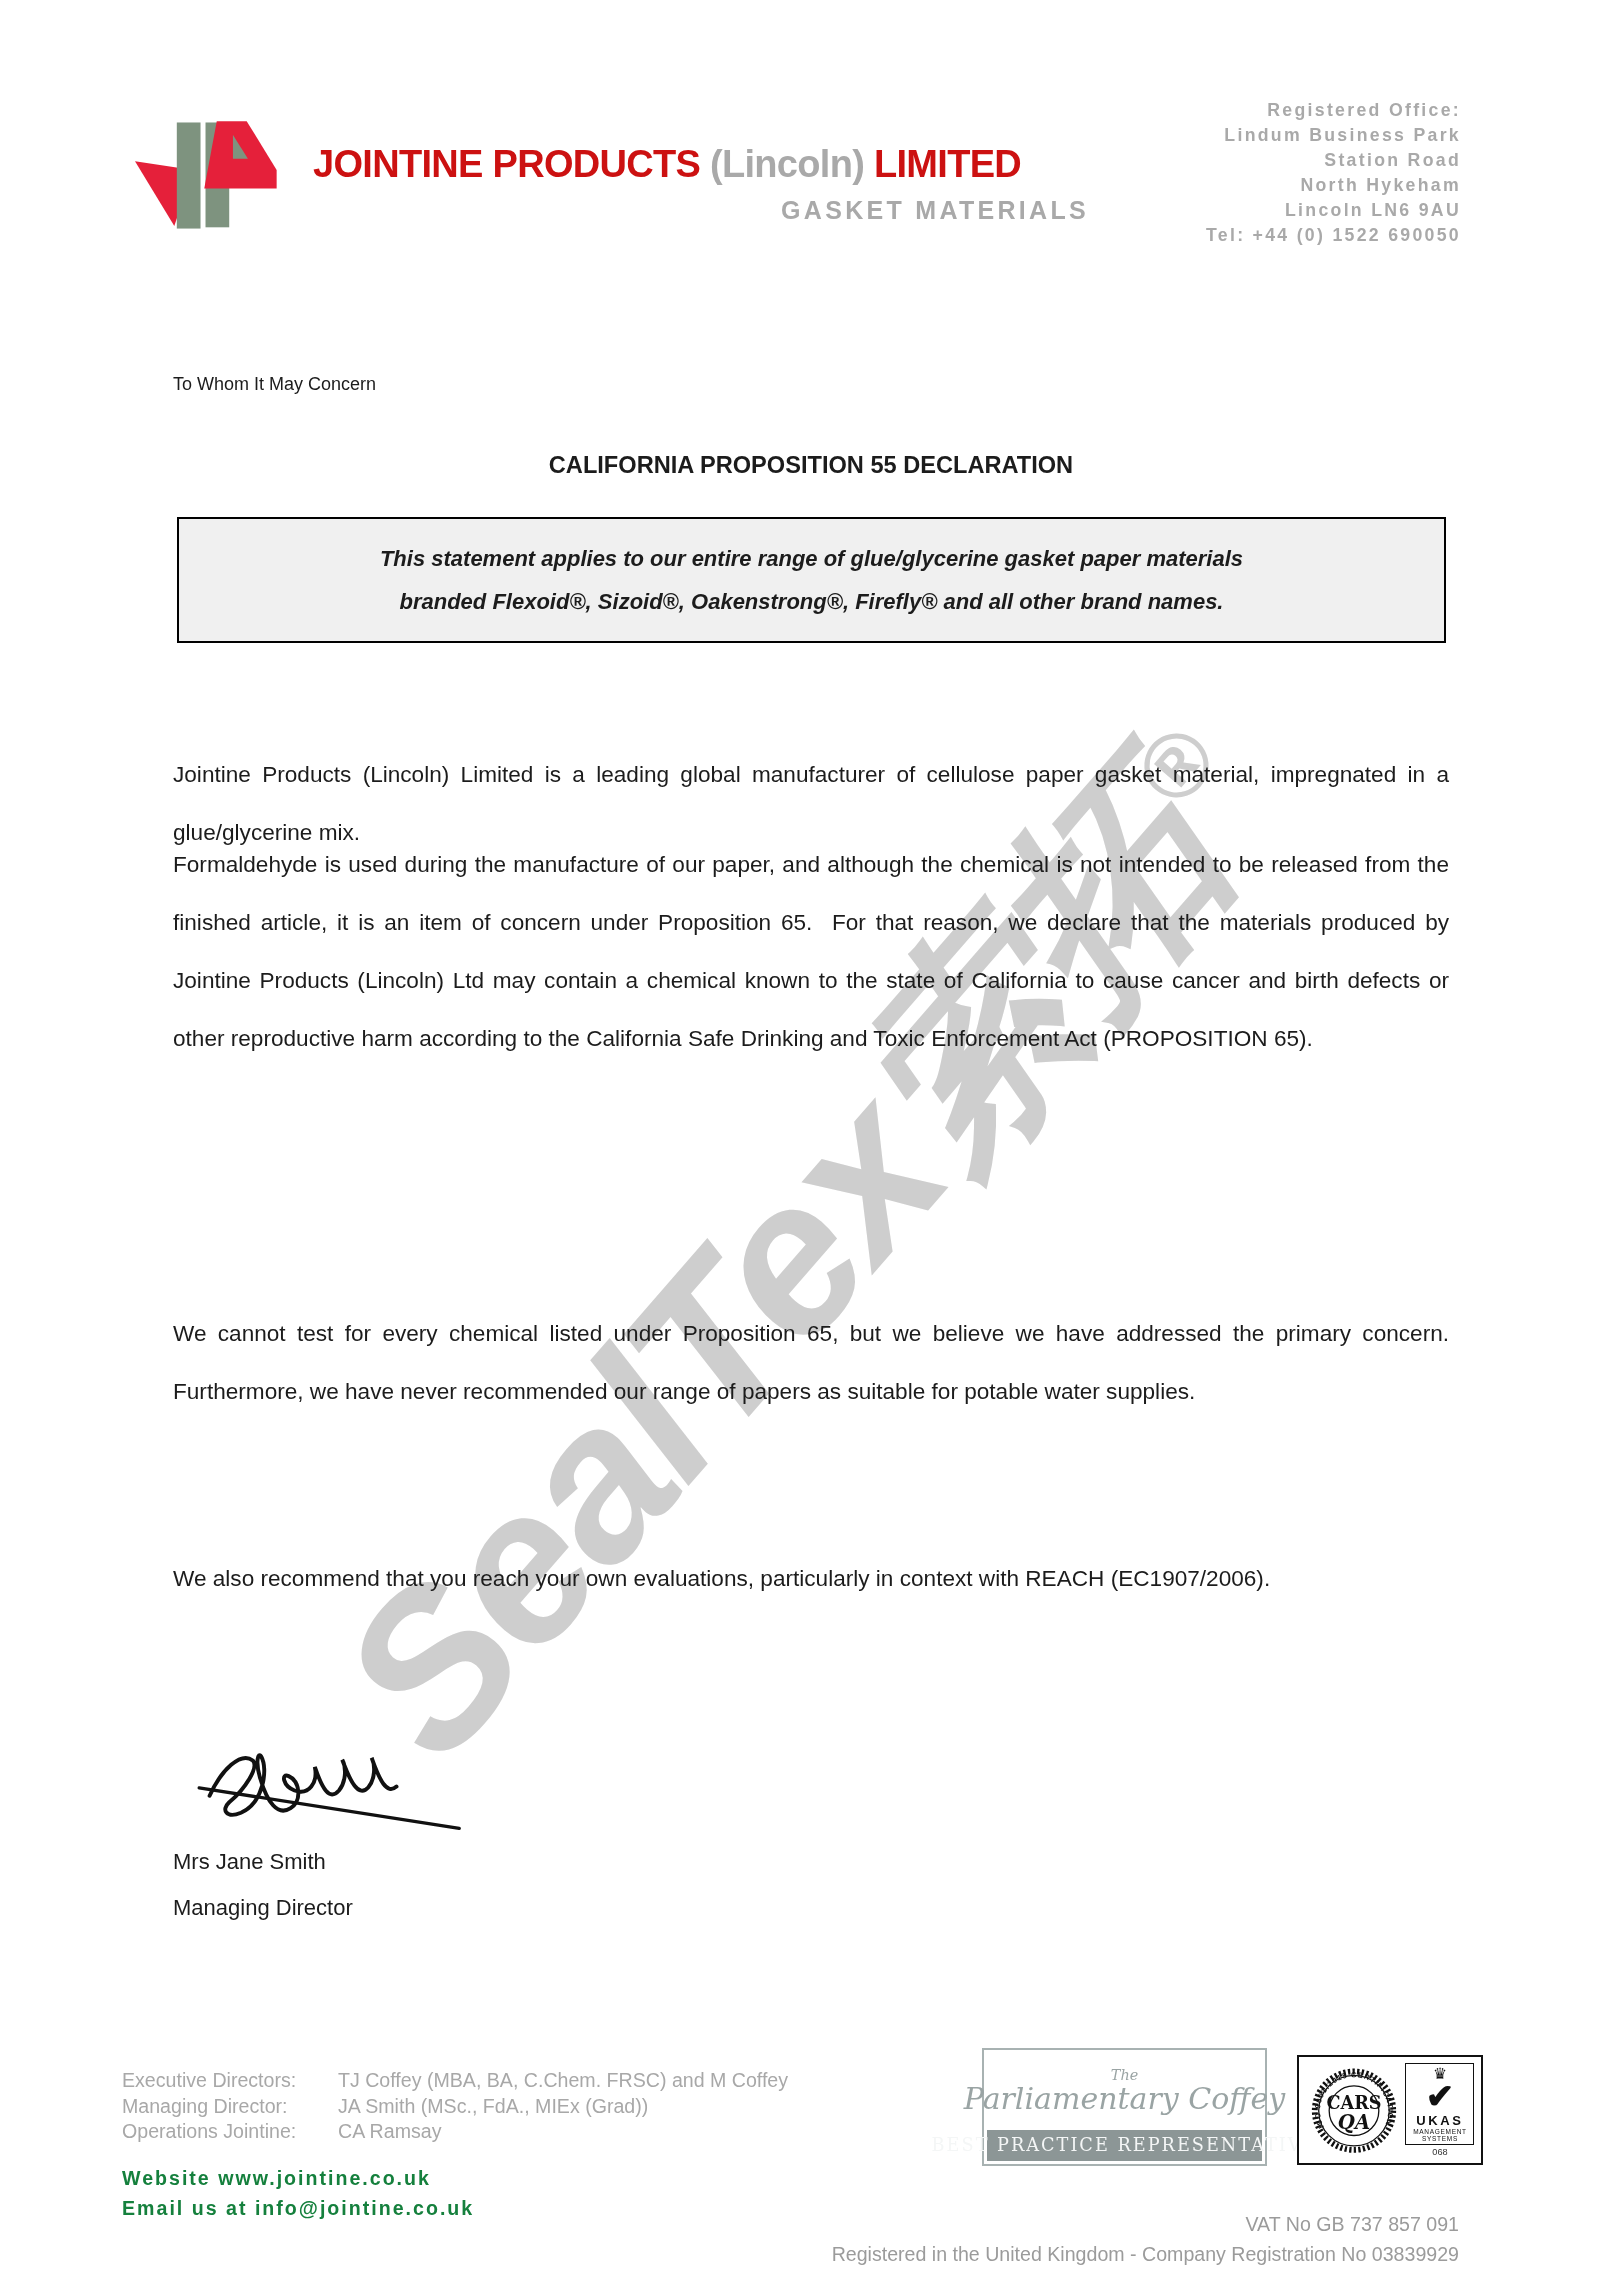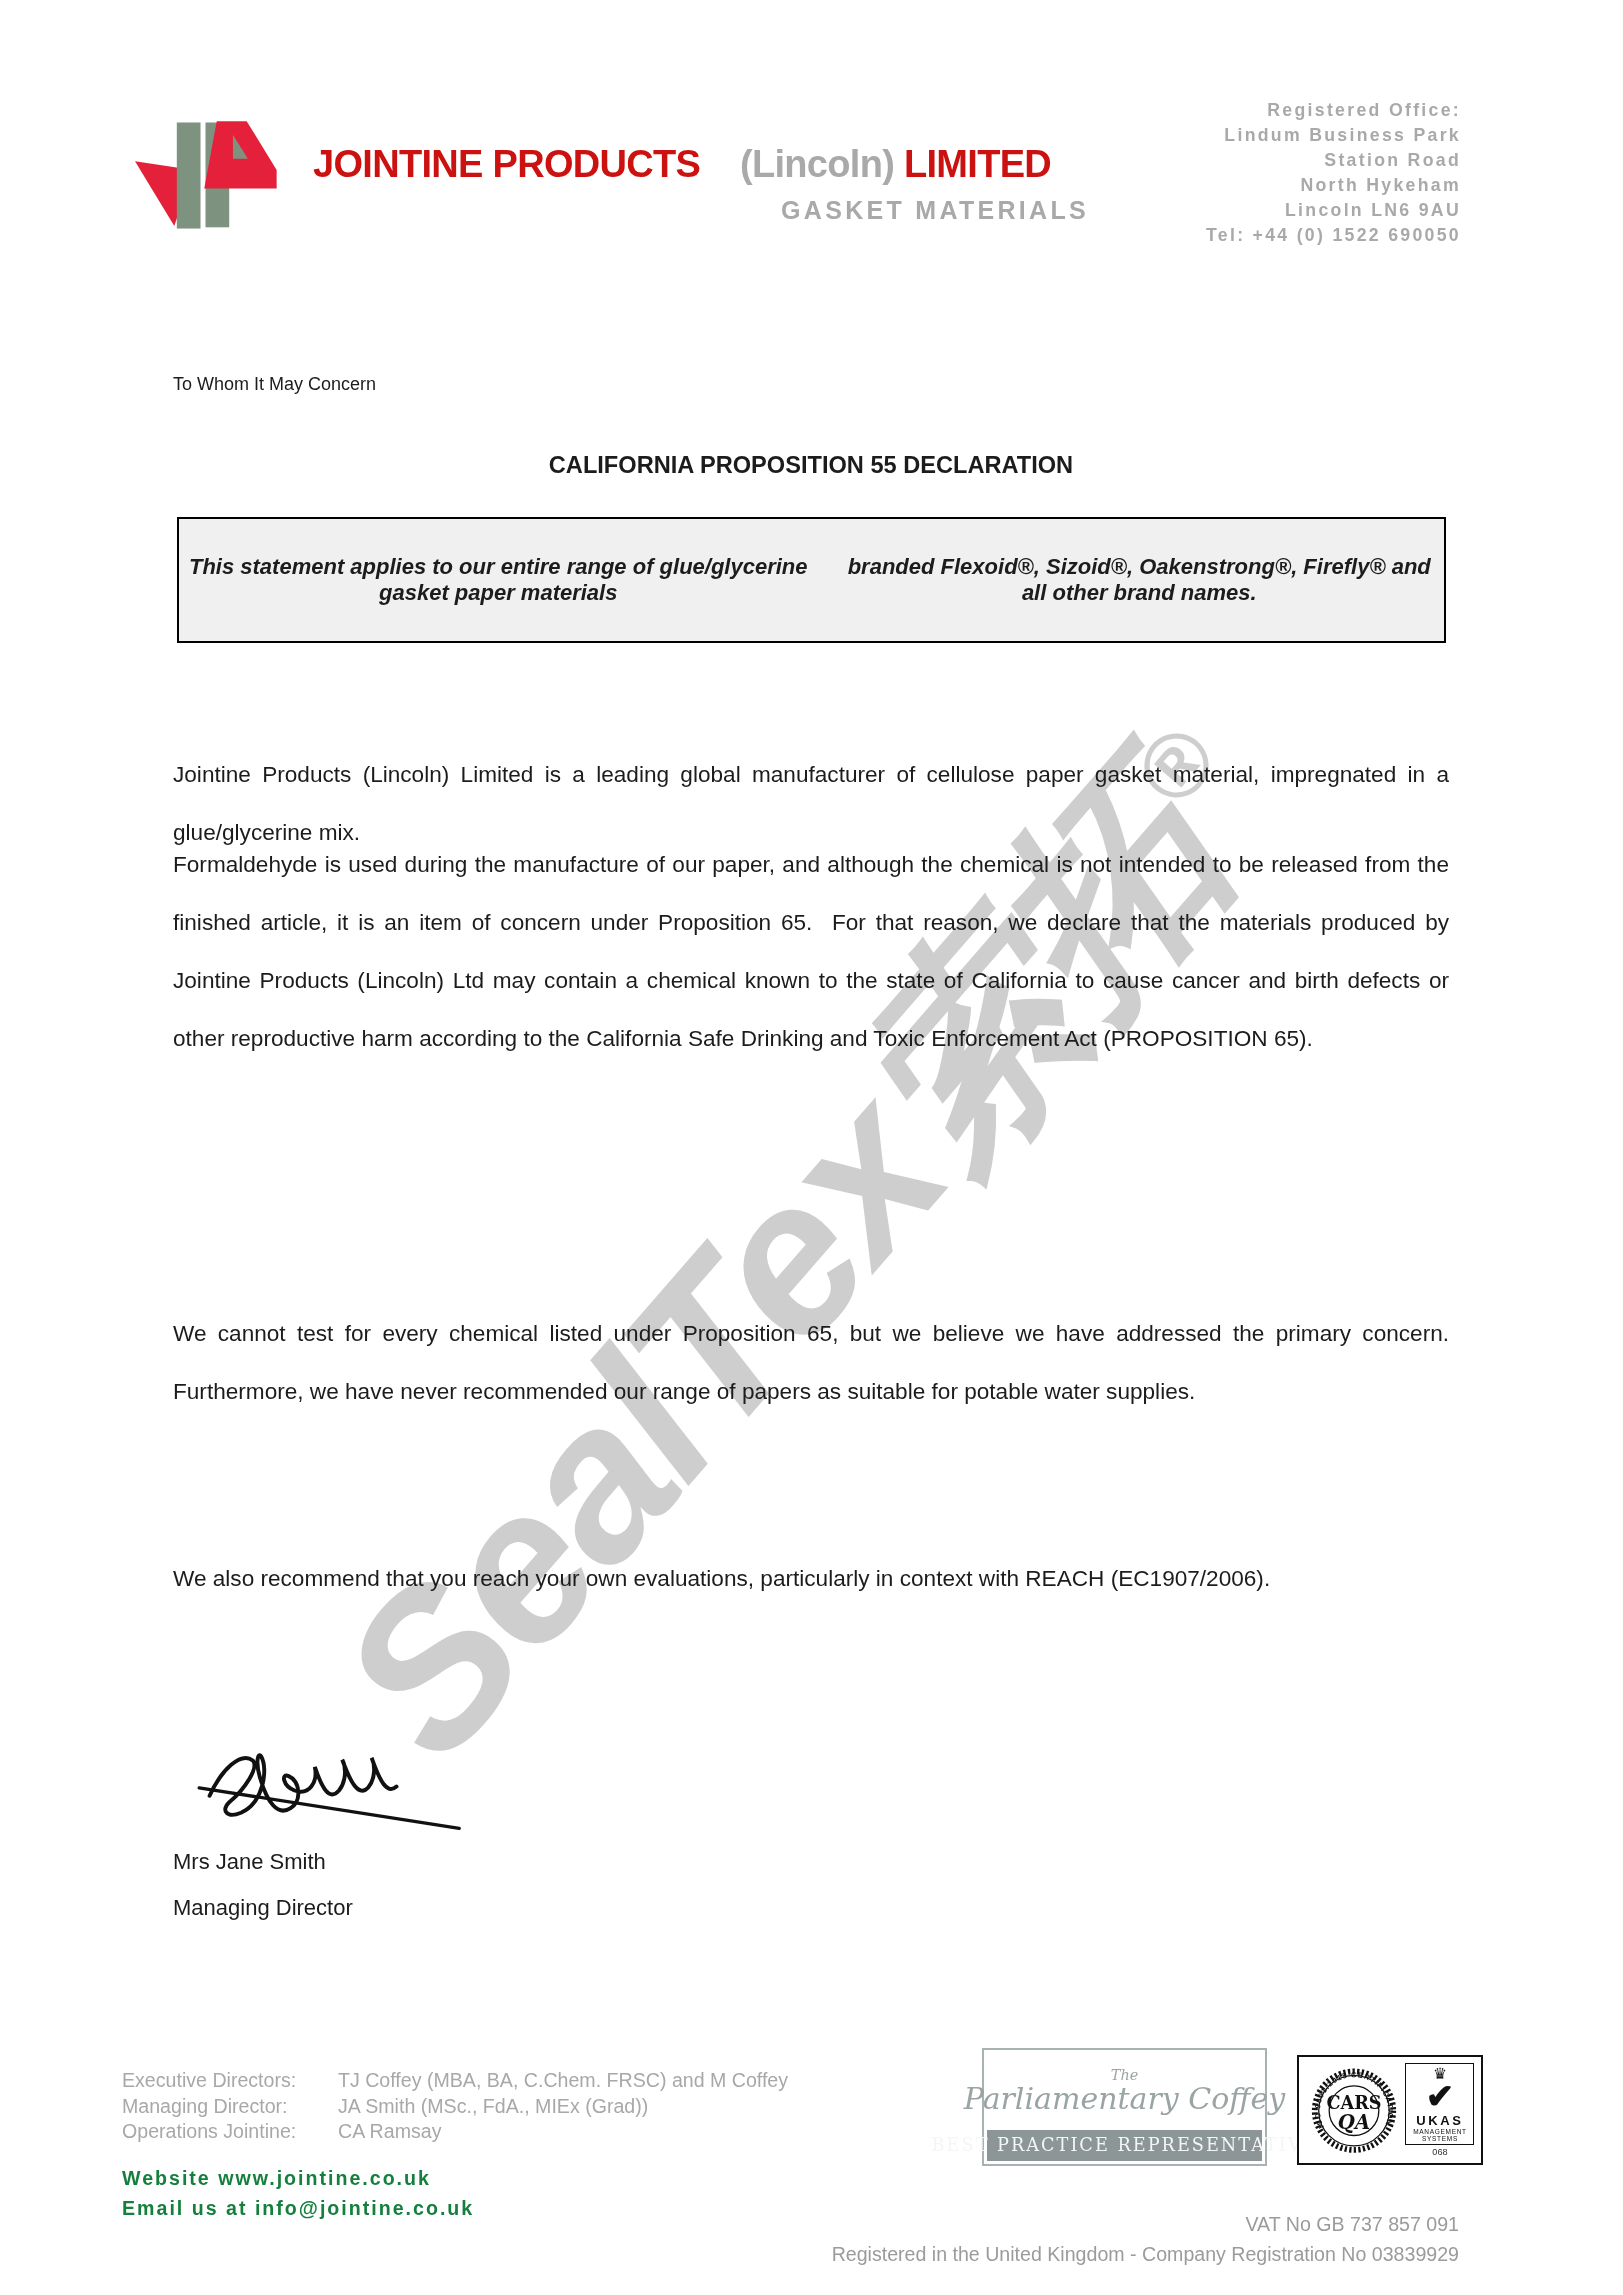--- a/index.html
+++ b/index.html
@@ -16,40 +16,40 @@
     color:#c2c2c2; opacity:.8; letter-spacing:-3.9px; z-index:0;
   }
   .watermark sup { font-size:.42em; vertical-align:super; letter-spacing:0; }
   
   .logo { position:absolute; left:124px; top:110px; width:178px; height:156px; }
   .company-line {
     position:absolute; left:313px; top:143px; font-size:38px; font-weight:bold;
     letter-spacing:-0.7px; white-space:nowrap;
   }
   .company-red { color:#cc1111; }
-  .company-gray { color:#a9a9a9;margin-left:30px; }
+  .company-gray { color:#a9a9a9; }
   .tagline {
     position:absolute; left:313px; top:196px; width:776px; text-align:right;
     font-size:25px; font-weight:bold; color:#a9a9a9; letter-spacing:3.3px;
   }
   .reg-office {
     position:absolute; right:162px; top:98px; text-align:right;
     font-size:17.7px; font-weight:bold; color:#a9a9a9;
     letter-spacing:2.3px; line-height:25px;
   }
   
   .salutation { position:absolute; left:173px; top:374px; font-size:18px; }
   .letter-title {
     position:absolute; left:173px; top:452px; width:1276px; text-align:center;
     font-size:23.6px; font-weight:bold;
   }
   .statement-box {
     position:absolute; left:177px; top:517px; width:1269px; height:126px;
     border:2.6px solid #000; background:#f0f0f0;
-    display:flex; flex-direction:row; justify-content:center; align-items:center;
+    display:flex; flex-direction:column; justify-content:center; align-items:center;
     gap:17px; font-size:22px; font-weight:bold; font-style:italic; text-align:center;
   }
   .para {
     position:absolute; left:173px; width:1276px; font-size:22.6px; line-height:58px;
     text-align:justify; text-align-last:left; white-space:pre-wrap; color:#1c1c1c;
   }
   .p1 { top:746px; }
   .p2 { top:836px; }
   .p3 { top:1305px; }
   .p4 { top:1550px; }

